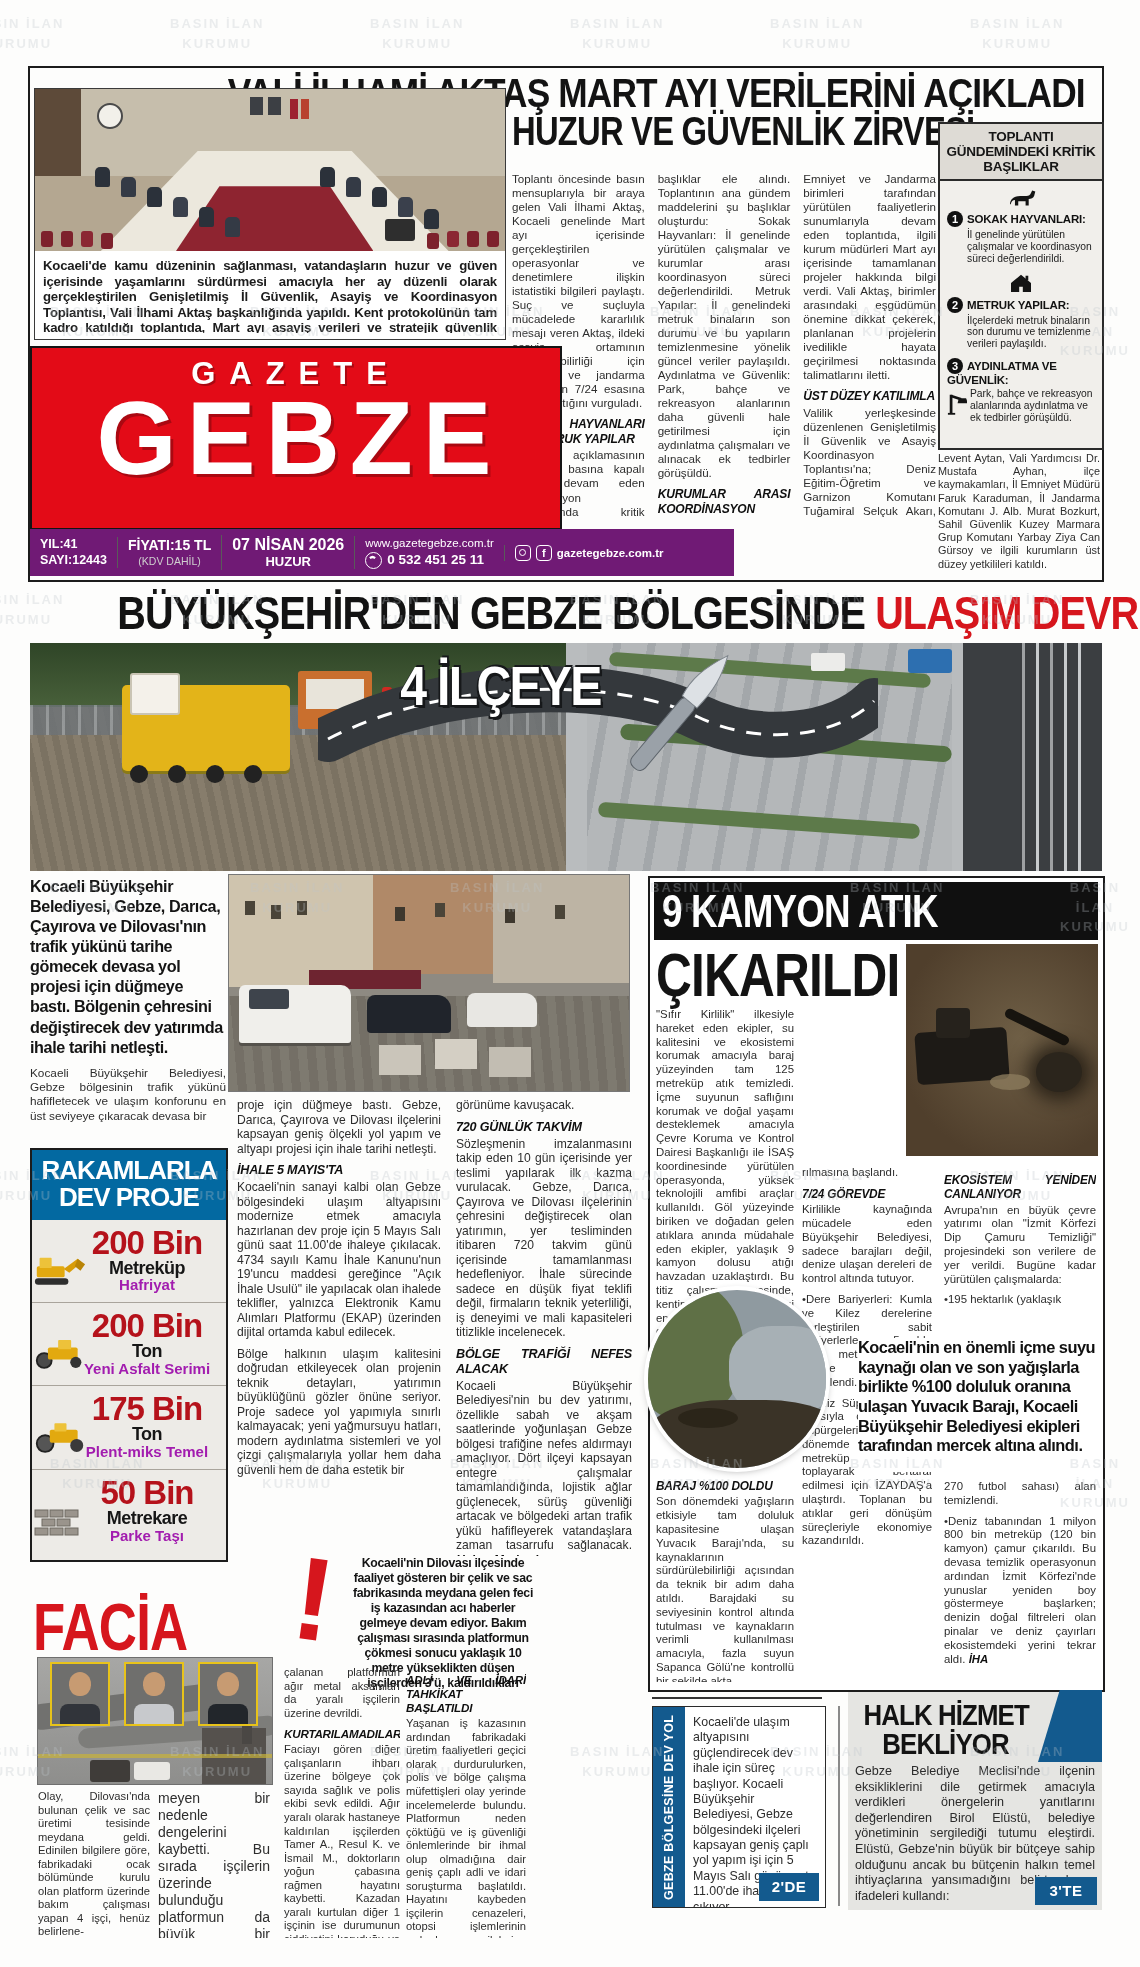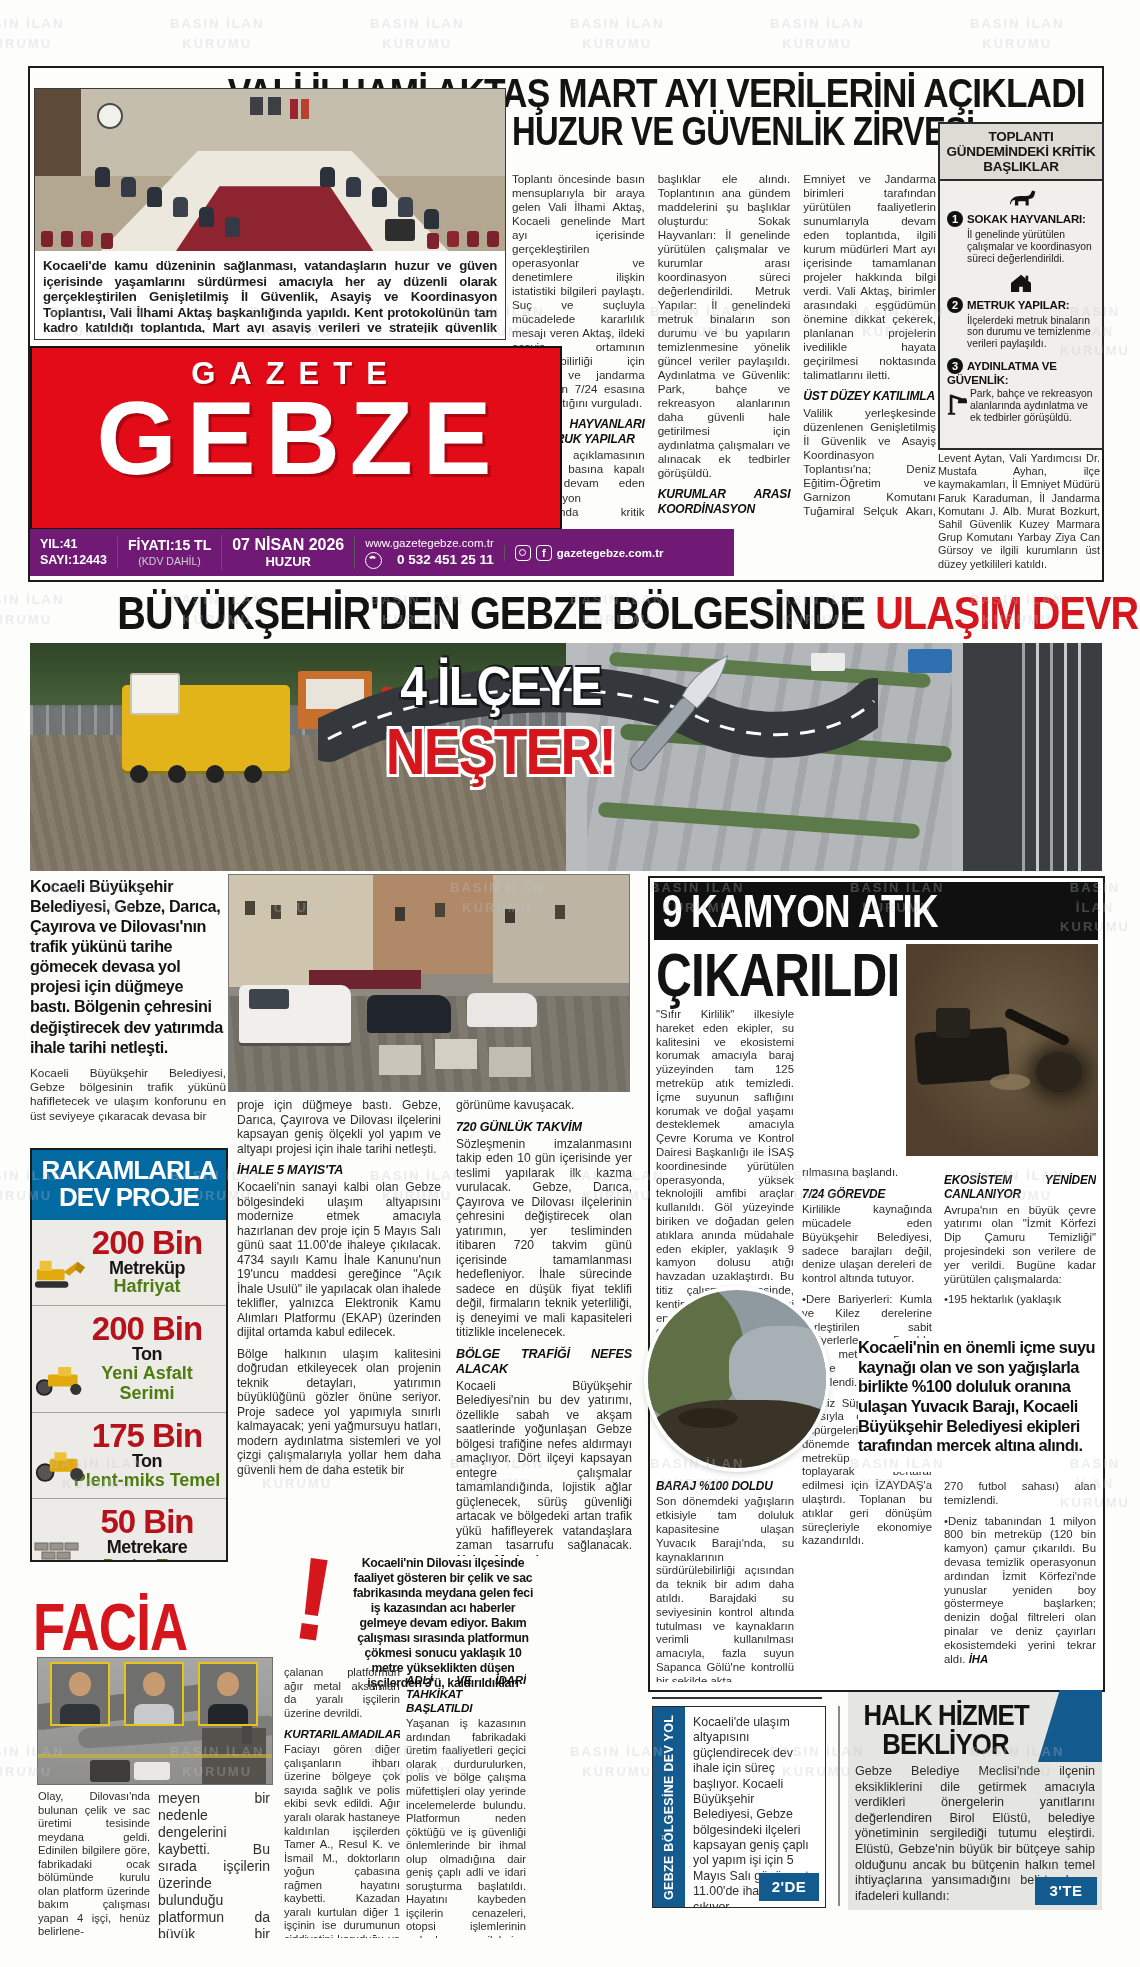--- a/index.html
+++ b/index.html
@@ -16,21 +16,21 @@
   .seg-b{font-weight:bold;font-style:italic;color:#0f0f0f;}
   .cols3{column-count:3;column-gap:13px;column-fill:auto;}
   .border1{border:2px solid #1c1c1c;}
   #wm{position:absolute;inset:0;z-index:60;pointer-events:none;opacity:.55;}
   .wmi{position:absolute;color:rgba(190,196,202,.55);font-weight:bold;font-size:13px;letter-spacing:2px;text-align:center;line-height:1.5;}
   .badge{background:#135a8e;color:#fff;font-weight:900;font-size:15px;text-align:center;line-height:28px;letter-spacing:.5px;}
   .statrow{position:relative;text-align:center;padding:6px 4px 8px 40px;border-bottom:1px solid #a9a49c;}
   .statrow:last-child{border-bottom:none;}
   .statval{font-weight:900;font-size:33px;color:#b5121b;letter-spacing:-1px;line-height:1;}
   .statunit{font-weight:900;font-size:18px;color:#161616;line-height:1.05;letter-spacing:-.5px;}
-  .statlabel{font-weight:bold;font-size:18px;color:#4d7c0f;line-height:1.1;}
+  .statlabel{font-weight:bold;font-size:15px;color:#a21caf;line-height:1.1;}
   .staticon{position:absolute;left:2px;bottom:12px;}
   .sbnum{display:inline-block;width:16px;height:16px;border-radius:50%;background:#111;color:#fff;font-weight:bold;font-size:11px;text-align:center;line-height:16px;margin-right:4px;}
   .sbtitle{font-weight:900;font-size:11.5px;color:#111;letter-spacing:-.2px;line-height:1.1;}
   .sbtext{font-size:10.3px;color:#222;line-height:1.14;margin:2px 0 8px 20px;}
   .barlbl{color:#fff;}
   .bargroup{padding:0 10px;border-left:1.5px solid #5a5a5a;}
   .bargroup:first-child{border-left:none;}
   .mug{position:absolute;top:4px;width:56px;height:60px;border:2px solid #e8c31a;background:#6f6f6d;overflow:hidden;}
   .mug .head{position:absolute;left:50%;top:8px;width:22px;height:24px;margin-left:-11px;border-radius:50% 50% 45% 45%;background:#c79b72;}
   .mug .torso{position:absolute;left:50%;bottom:0;width:40px;height:20px;margin-left:-20px;border-radius:8px 8px 0 0;background:#31343a;}
@@ -139,21 +139,21 @@
     <div class="bargroup" style="line-height:1.25;text-align:center;">
       <div class="barlbl" style="font-weight:bold;font-size:14px;">FİYATI:15 TL</div>
       <div class="barlbl" style="font-size:10.5px;color:#cfcfcf;">(KDV DAHİL)</div>
     </div>
     <div class="bargroup" style="line-height:1.2;text-align:center;">
       <div class="barlbl" style="font-weight:900;font-size:16px;">07 NİSAN 2026</div>
       <div class="barlbl" style="font-weight:bold;font-size:13px;">HUZUR</div>
     </div>
     <div class="bargroup" style="line-height:1.35;text-align:center;">
       <div style="font-size:11.5px;">www.gazetegebze.com.tr</div>
-      <div style="font-weight:bold;font-size:13.5px;display:flex;align-items:center;gap:5px;justify-content:space-between;">
+      <div style="font-weight:bold;font-size:13.5px;display:flex;align-items:center;gap:5px;justify-content:flex-start;">
         <span style="display:inline-block;width:15px;height:15px;border:1.3px solid #fff;border-radius:50%;position:relative;">
             <svg width="15" height="15" viewBox="0 0 15 15" style="position:absolute;left:-1px;top:-1px;">
               <path d="M4.2 5.2 q3.3-3 6.6 0 l-1.3 1.8 q-2-1.4-4 0 Z" fill="#fff"></path>
             </svg>
           </span>
         <span>0 532 451 25 11</span>
       </div>
     </div>
     <div class="bargroup" style="display:flex;align-items:center;gap:5px;">
       <span style="display:inline-block;width:14px;height:14px;border:1.6px solid #fff;border-radius:4px;position:relative;">
@@ -193,23 +193,20 @@
     </svg>
     <span><svg width="130" height="160" viewBox="0 0 130 160" style="position:absolute;left:586px;top:-10px;">
           <g transform="rotate(40 65 80)">
             <rect x="56" y="64" width="17" height="88" rx="7" fill="#9aa1a8" stroke="#5d646b"></rect>
             <path d="M64 6 C 53 32, 51 48, 55 66 L 74 66 C 76 42, 73 26, 64 6 Z" fill="#dde1e5" stroke="#7d848b"></path>
           </g>
         </svg></span>
     <div class="ab" style="left:300px;top:10px;width:340px;text-align:center;font-weight:900;font-size:56px;letter-spacing:-2px;color:#fff;text-shadow:3px 3px 0 #16181a,-2px 2px 0 #16181a,2px -2px 0 #16181a;">
       <span class="cx">4 İLÇEYE</span>
     </div>
-    <div class="ab" style="left:290px;top:72px;width:360px;text-align:center;font-weight:900;font-size:64px;letter-spacing:-2px;color:#d6161d;text-shadow:3px 3px 0 #ffffff,-3px 3px 0 #ffffff,3px -3px 0 #ffffff,-3px -3px 0 #ffffff;">
-      <span class="cx">NEŞTER!</span>
-    </div>
   </div>
 
   <div class="ab" style="left:30px;top:876px;width:196px;height:268px;overflow:hidden;">
     <div style="font-weight:bold;font-size:16.2px;line-height:1.24;letter-spacing:-.4px;color:#141414;text-align:left;">Kocaeli Büyükşehir Belediyesi, Gebze, Darıca, Çayırova ve Dilovası'nın trafik yükünü tarihe gömecek devasa yol projesi için düğmeye bastı. Bölgenin çehresini değiştirecek dev yatırımda ihale tarihi netleşti.</div>
     <div style="margin-top:9px;font-size:11.8px;line-height:1.22;color:#2d2d2d;text-align:justify;">Kocaeli Büyükşehir Belediyesi, Gebze bölgesinin trafik yükünü hafifletecek ve ulaşım konforunu en üst seviyeye çıkaracak devasa bir</div>
   </div>
 
   <div class="ab" style="left:30px;top:1148px;width:194px;height:410px;border:2px solid #1c1c1c;background:#edebe7;overflow:hidden;">
     <div style="background:#0369a1;color:#fff;text-align:center;font-weight:900;font-size:26px;line-height:1.05;letter-spacing:-1px;padding:7px 0 8px;">
       <div>RAKAMLARLA</div>

